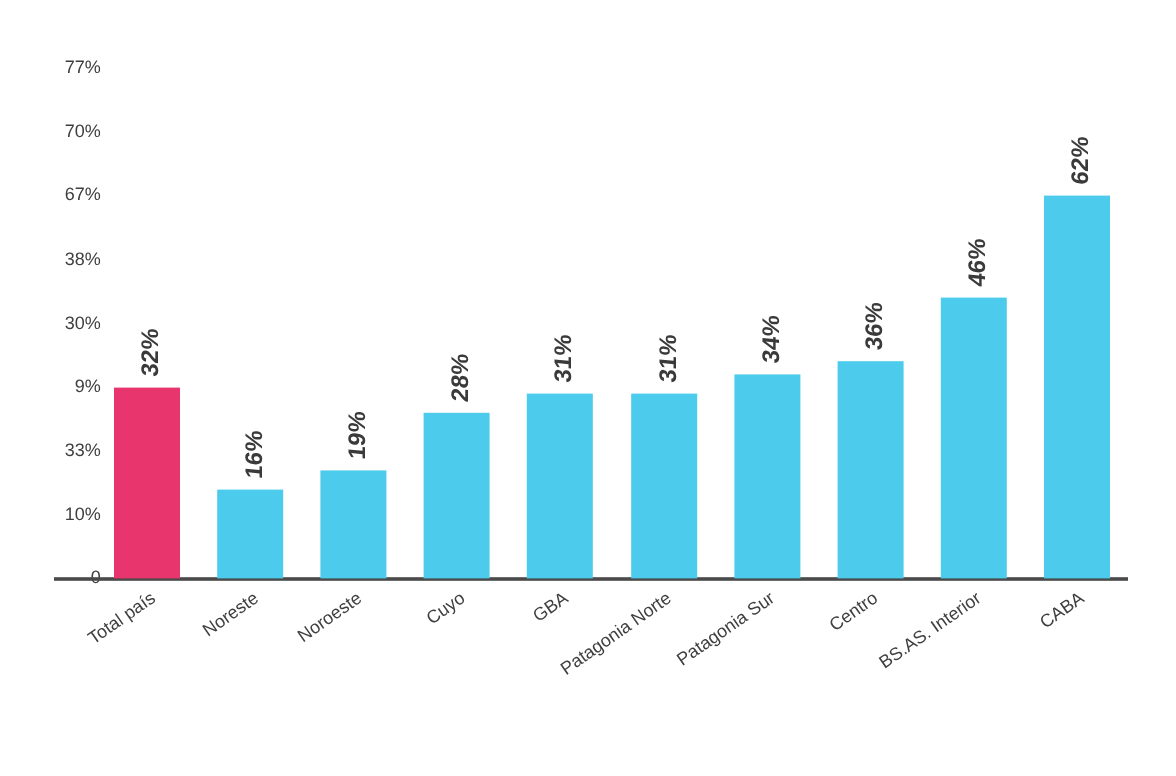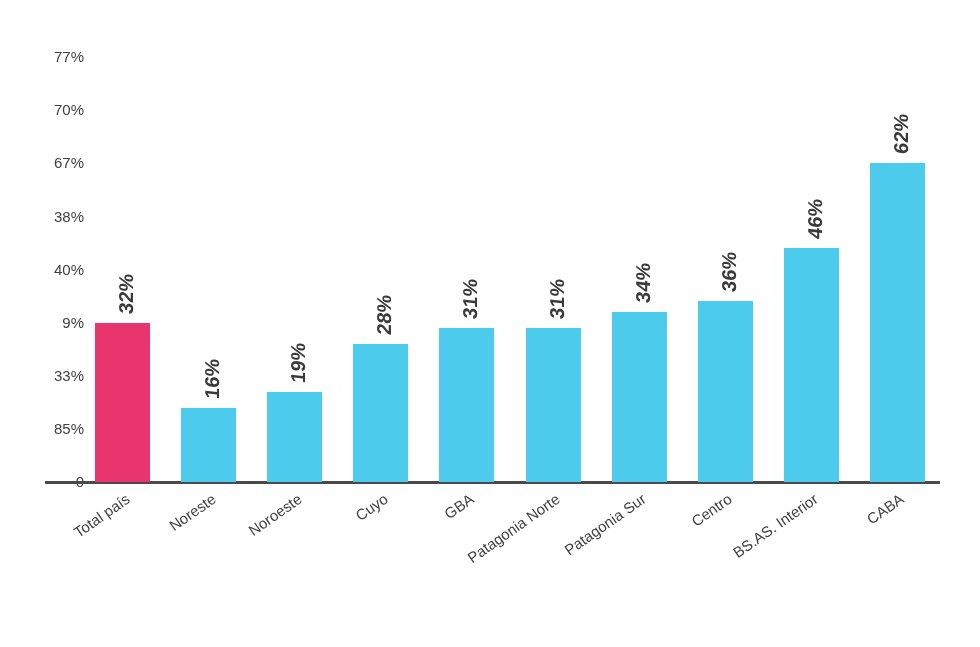--- a/index.html
+++ b/index.html
@@ -107,30 +107,30 @@
 
 <div id="chart-root">
 
   <div class="plot-area">
 
     <div id="yticks">
         <div class="ytick-wrap" style="top: 481px;">
           <div class="ytick-inner">0</div>
         </div>
         <div class="ytick-wrap" style="top: 427.9px;">
-          <div class="ytick-inner">85%</div>
+          <div class="ytick-inner">10%</div>
         </div>
         <div class="ytick-wrap" style="top: 374.8px;">
           <div class="ytick-inner">33%</div>
         </div>
         <div class="ytick-wrap" style="top: 321.7px;">
           <div class="ytick-inner">9%</div>
         </div>
         <div class="ytick-wrap" style="top: 268.6px;">
-          <div class="ytick-inner">40%</div>
+          <div class="ytick-inner">30%</div>
         </div>
         <div class="ytick-wrap" style="top: 215.5px;">
           <div class="ytick-inner">38%</div>
         </div>
         <div class="ytick-wrap" style="top: 162.4px;">
           <div class="ytick-inner">67%</div>
         </div>
         <div class="ytick-wrap" style="top: 109.3px;">
           <div class="ytick-inner">70%</div>
         </div>

